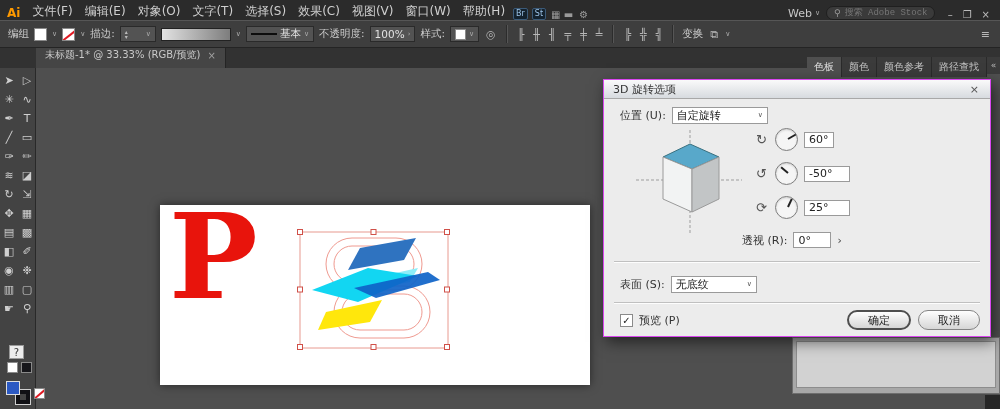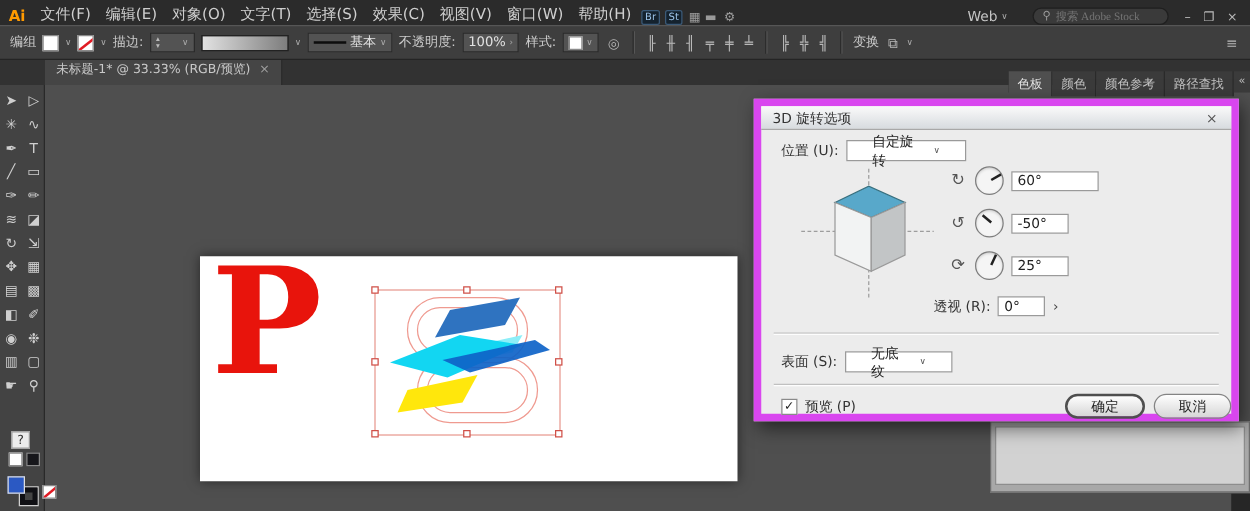--- a/index.html
+++ b/index.html
@@ -6,23 +6,23 @@
   html,body{width:1000px;height:409px;overflow:hidden}
   body{position:relative;background:#4f4f4f;font-family:"DejaVu Sans",sans-serif;font-size:11px;cursor:default}
 
   
   .menubar{position:absolute;left:0;top:0;width:1000px;height:20px;background:#2b2b2b;display:flex;align-items:flex-end;padding:0 5px;color:#cfcfcf;z-index:40}
   .ai-logo{color:#ff9a00;font-weight:bold;font-size:12px;padding:0 6px 0 2px}
   .menu{padding:0 6px;font-size:12px;white-space:nowrap}
   .badge{background:#14222e;border:1px solid #3b5a78;color:#9cc3e8;font-size:8px;line-height:10px;padding:0 2px;margin:0 2px;border-radius:2px}
   .mb-icon{color:#9a9a9a;font-size:10px;margin:0 3px}
   .spacer{flex:1}
-  .workspace{display:flex;align-items:center;gap:3px;margin:0 20px;color:#c6c6c6}
+  .workspace{display:flex;align-items:center;gap:3px;margin:0 6px;color:#c6c6c6}
   .search-box{display:flex;align-items:center;gap:4px;background:#3a3a3a;border:1px solid #1f1f1f;border-radius:9px;height:14px;padding:0 7px;margin-right:8px}
-  .search-box input{background:transparent;border:none;outline:none;color:#8f8f8f;font-size:9px;width:82px;font-family:Liberation Serif, serif}
+  .search-box input{background:transparent;border:none;outline:none;color:#8f8f8f;font-size:9px;width:82px;font-family:Liberation Mono, monospace}
   .search-glyph{color:#9a9a9a;font-size:9px}
   .win-btn{color:#bbb;font-size:10px;padding:0 5px}
   .caret{font-size:7px;color:#aaa;line-height:1}
 
   
   .controlbar{position:absolute;left:0;top:20px;width:1000px;height:28px;background:#3e3e3e;border-top:1px solid #565656;border-bottom:1px solid #242424;display:flex;align-items:center;padding:0 8px;gap:5px;color:#cccccc;font-size:10.5px;z-index:40;white-space:nowrap}
   .cb-swatch{width:13px;height:13px;background:#fff;border:1px solid #8a8a8a;position:relative;overflow:hidden;flex:0 0 auto}
   .cb-swatch.none:after{content:"";position:absolute;left:-3px;top:5px;width:20px;height:2px;background:#e01b24;transform:rotate(-38deg)}
   .cb-field{background:#535353;border:1px solid #2a2a2a;height:16px;display:flex;align-items:center;padding:0 4px;gap:3px;color:#e2e2e2}
   .stepfield{width:36px;justify-content:space-between}
@@ -58,26 +58,26 @@
   .artboard{position:absolute;left:160px;top:205px;width:430px;height:180px;background:#ffffff;box-shadow:0 0 9px rgba(0,0,0,.5);z-index:5}
   .letter-p{position:absolute;left:169px;top:198px;z-index:6;font-family:"DejaVu Serif","Liberation Serif",serif;font-weight:700;font-size:118px;line-height:1;color:#e8140c}
   .sel-svg{position:absolute;left:296px;top:226px;z-index:7}
 
   
   .dock{position:absolute;left:792px;top:337px;width:208px;height:57px;background:#a8a8a8;border:1px solid #6e6e6e;z-index:8}
   .dock-inner{margin:3px;height:47px;background:#d2d2d2;border:1px solid #8d8d8d}
   .corner{position:absolute;right:0;bottom:0;width:15px;height:14px;background:#262626;z-index:9}
 
   
-  .dialog{position:absolute;left:603px;top:79px;width:388px;height:258px;background:#ececec;border:6px solid #d946ef;box-shadow:3px 5px 14px rgba(0,0,0,.55);z-index:60;color:#222;font-size:11px}
+  .dialog{position:absolute;left:603px;top:79px;width:388px;height:258px;background:#ececec;border:1px solid #d946ef;box-shadow:3px 5px 14px rgba(0,0,0,.55);z-index:60;color:#222;font-size:11px}
   .dlg-title{height:19px;background:linear-gradient(#fafafa,#d7dbdf);border-bottom:1px solid #a8a8a8;display:flex;align-items:center;padding:0 9px;font-size:11px;color:#333}
   .dlg-close{margin-left:auto;color:#555;font-size:11px;padding:0 2px}
   .row{position:absolute;display:flex;align-items:center;gap:6px}
   .dlg-label{color:#333}
-  .dlg-select{background:#fff;border:1px solid #9a9a9a;height:17px;display:flex;align-items:center;justify-content:space-between;padding:0 20px;gap:6px;color:#222}
+  .dlg-select{background:#fff;border:1px solid #9a9a9a;height:17px;display:flex;align-items:center;justify-content:space-between;padding:0 4px;gap:6px;color:#222}
   .dlg-select .caret{color:#555}
   .dlg-field{background:#fff;border:1px solid #9a9a9a;height:16px;display:flex;align-items:center;padding:0 4px;color:#222}
   .cube-wrap{position:absolute;left:28px;top:48px;width:112px;height:108px}
   .dial{width:23px;height:23px;border-radius:50%;border:1px solid #7d7d7d;background:#f5f5f5;box-shadow:inset 0 1px 2px #cfcfcf;position:relative;flex:0 0 auto}
   .needle{position:absolute;left:10.5px;bottom:11px;width:2px;height:9px;background:#222;transform-origin:50% 100%}
   .axis-ico{color:#555;font-size:13px;width:15px;text-align:center}
   .hr{position:absolute;left:10px;right:10px;border-top:1px solid #c0c0c0;border-bottom:1px solid #fdfdfd}
   .checkbox{width:13px;height:13px;background:#fff;border:1px solid #8a8a8a;color:#222;font-size:10px;line-height:12px;text-align:center}
   .btn{position:absolute;height:20px;border:1px solid #848484;border-radius:10px;background:linear-gradient(#fefefe,#d6d6d6);color:#222;font-size:11px;display:flex;align-items:center;justify-content:center}
   .btn.default{border:2px solid #4f4f4f}
@@ -273,21 +273,21 @@
       <polygon points="31,29 60,41 60,84 31,71" fill="#f2f3f3" stroke="#9a9a9a"></polygon>
       <polygon points="60,41 87,29 87,71 60,84" fill="#c2c5c6" stroke="#9a9a9a"></polygon>
     </svg>
   </div>
 
   <div class="row" style="left:150px;top:48px">
     <span class="axis-ico">↻</span>
     <span class="dial">
         <span class="needle" style="transform:rotate(60deg)"></span>
       </span>
-    <span class="dlg-field" style="width:70px">60°</span>
+    <span class="dlg-field" style="width:30px">60°</span>
   </div>
   <div class="row" style="left:150px;top:82px">
     <span class="axis-ico">↺</span>
     <span class="dial">
         <span class="needle" style="transform:rotate(-50deg)"></span>
       </span>
     <span class="dlg-field" style="width:46px">-50°</span>
   </div>
   <div class="row" style="left:150px;top:116px">
     <span class="axis-ico">⟳</span>

